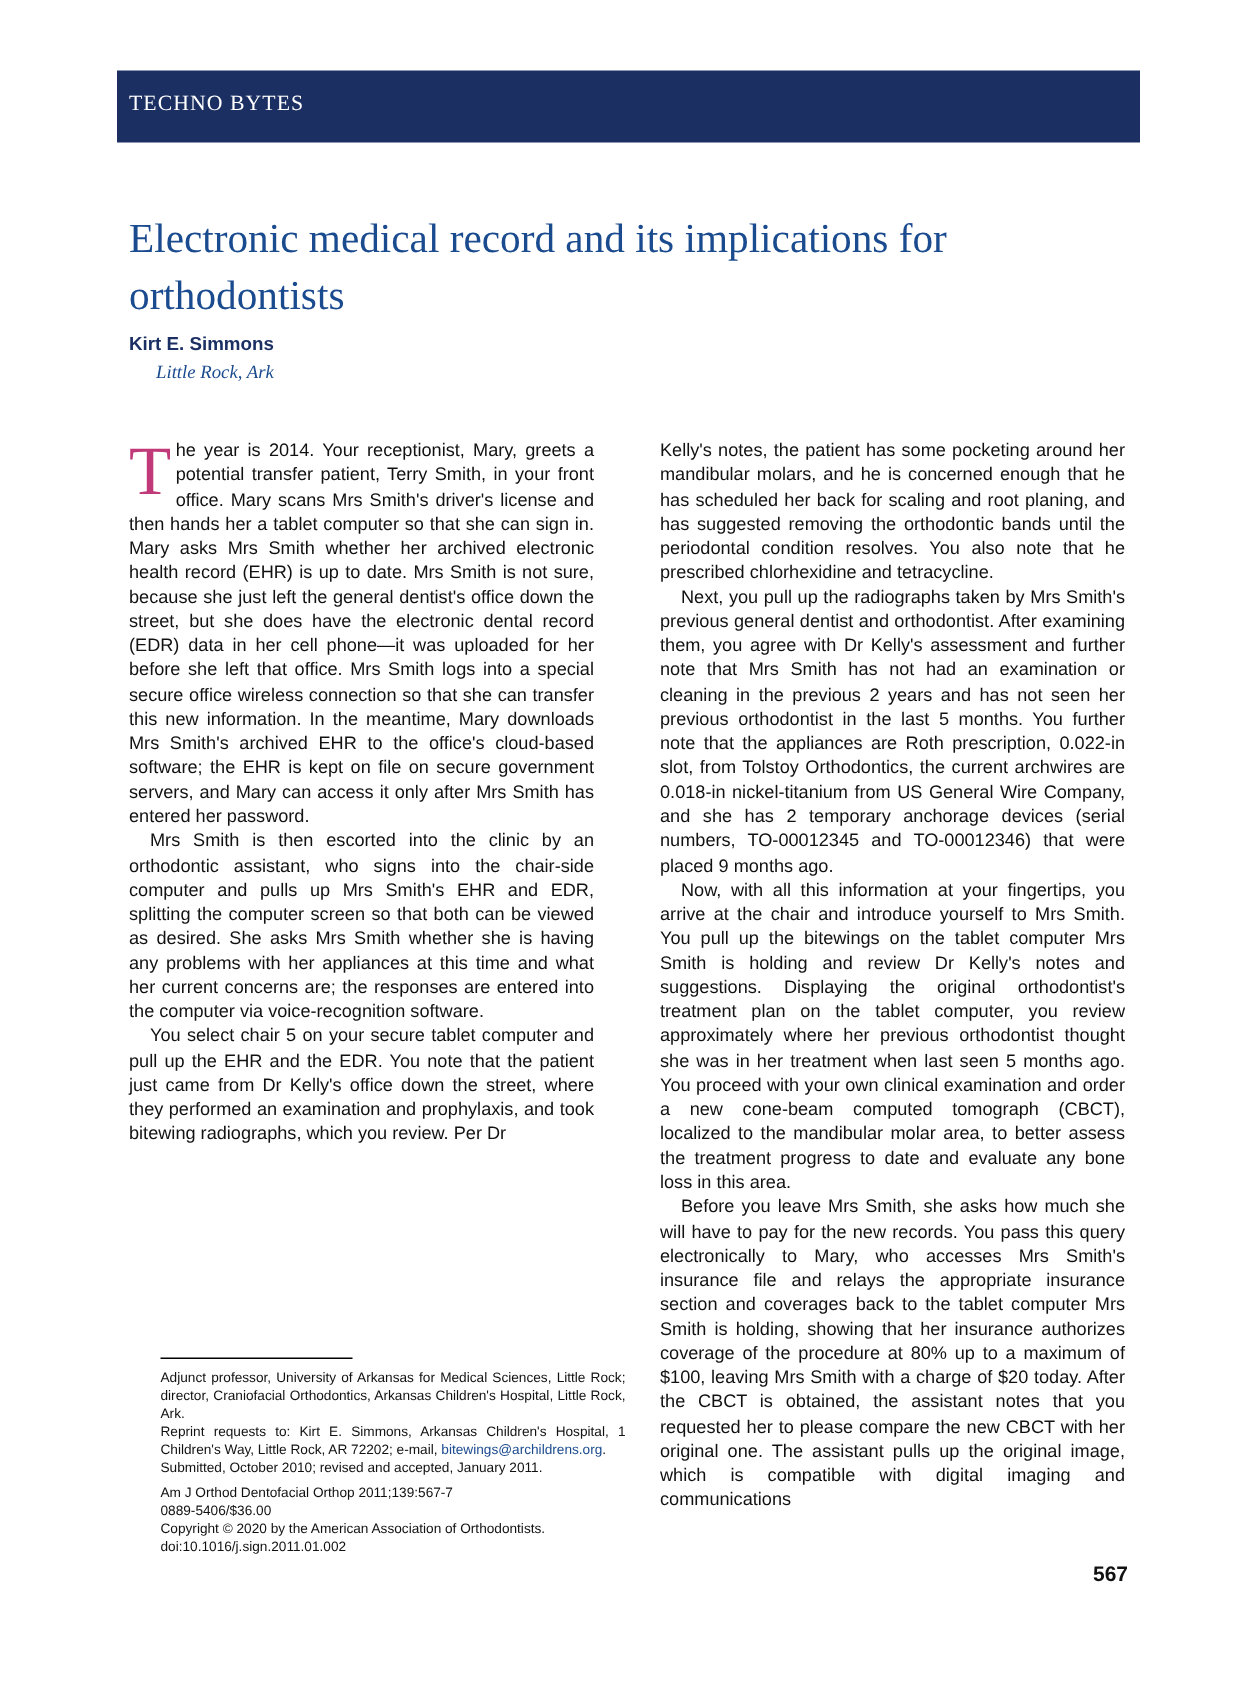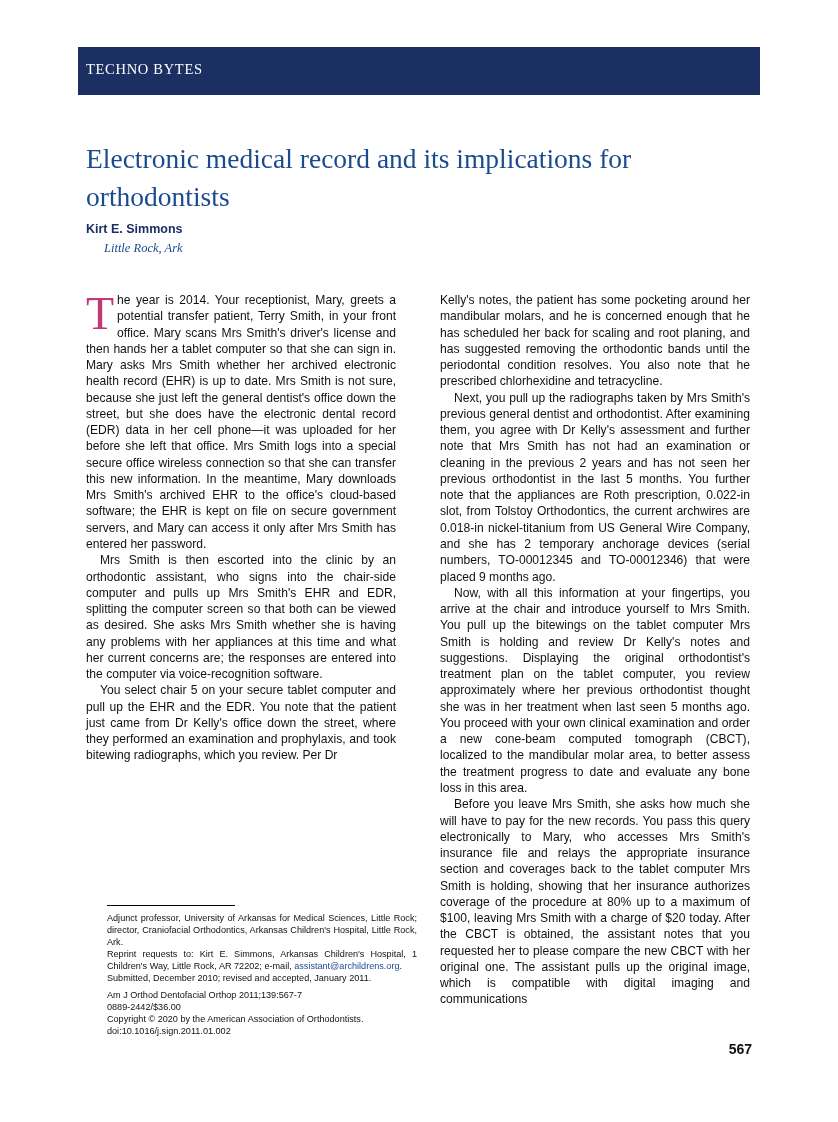--- a/index.html
+++ b/index.html
@@ -187,24 +187,24 @@
   <div class="col col-right">
     <p class="first"><span>Kelly's notes, the patient has some pocketing around her mandibular molars, and he is concerned enough that he has scheduled her back for scaling and root planing, and has suggested removing the orthodontic bands until the periodontal condition resolves. You also note that he prescribed chlorhexidine and tetracycline.</span></p>
     <p><span>Next, you pull up the radiographs taken by Mrs Smith's previous general dentist and orthodontist. After examining them, you agree with Dr Kelly's assessment and further note that Mrs Smith has not had an examination or cleaning in the previous 2 years and has not seen her previous orthodontist in the last 5 months. You further note that the appliances are Roth prescription, 0.022-in slot, from Tolstoy Orthodontics, the current archwires are 0.018-in nickel-titanium from US General Wire Company, and she has 2 temporary anchorage devices (serial numbers, TO-00012345 and TO-00012346) that were placed 9 months ago.</span></p>
     <p><span>Now, with all this information at your fingertips, you arrive at the chair and introduce yourself to Mrs Smith. You pull up the bitewings on the tablet computer Mrs Smith is holding and review Dr Kelly's notes and suggestions. Displaying the original orthodontist's treatment plan on the tablet computer, you review approximately where her previous orthodontist thought she was in her treatment when last seen 5 months ago. You proceed with your own clinical examination and order a new cone-beam computed tomograph (CBCT), localized to the mandibular molar area, to better assess the treatment progress to date and evaluate any bone loss in this area.</span></p>
     <p><span>Before you leave Mrs Smith, she asks how much she will have to pay for the new records. You pass this query electronically to Mary, who accesses Mrs Smith's insurance file and relays the appropriate insurance section and coverages back to the tablet computer Mrs Smith is holding, showing that her insurance authorizes coverage of the procedure at 80% up to a maximum of $100, leaving Mrs Smith with a charge of $20 today. After the CBCT is obtained, the assistant notes that you requested her to please compare the new CBCT with her original one. The assistant pulls up the original image, which is compatible with digital imaging and communications</span></p>
   </div>
 
   <div class="footnote">
     <hr>
     <p>Adjunct professor, University of Arkansas for Medical Sciences, Little Rock; director, Craniofacial Orthodontics, Arkansas Children's Hospital, Little Rock, Ark.</p>
-    <p><span>Reprint requests to: Kirt E. Simmons, Arkansas Children's Hospital, 1 Children's Way, Little Rock, AR 72202; e-mail, </span><a href="#">assistant@archildrens.org</a><span>.</span></p>
-    <p>Submitted, December 2010; revised and accepted, January 2011.</p>
+    <p><span>Reprint requests to: Kirt E. Simmons, Arkansas Children's Hospital, 1 Children's Way, Little Rock, AR 72202; e-mail, </span><a href="#">bitewings@archildrens.org</a><span>.</span></p>
+    <p>Submitted, October 2010; revised and accepted, January 2011.</p>
     <div class="gap"></div>
     <p>Am J Orthod Dentofacial Orthop 2011;139:567-7</p>
-    <p>0889-2442/$36.00</p>
+    <p>0889-5406/$36.00</p>
     <p>Copyright © 2020 by the American Association of Orthodontists.</p>
     <p>doi:10.1016/j.sign.2011.01.002</p>
   </div>
 
   <div class="folio">567</div>
 
 </div>
 
 </body></html>

